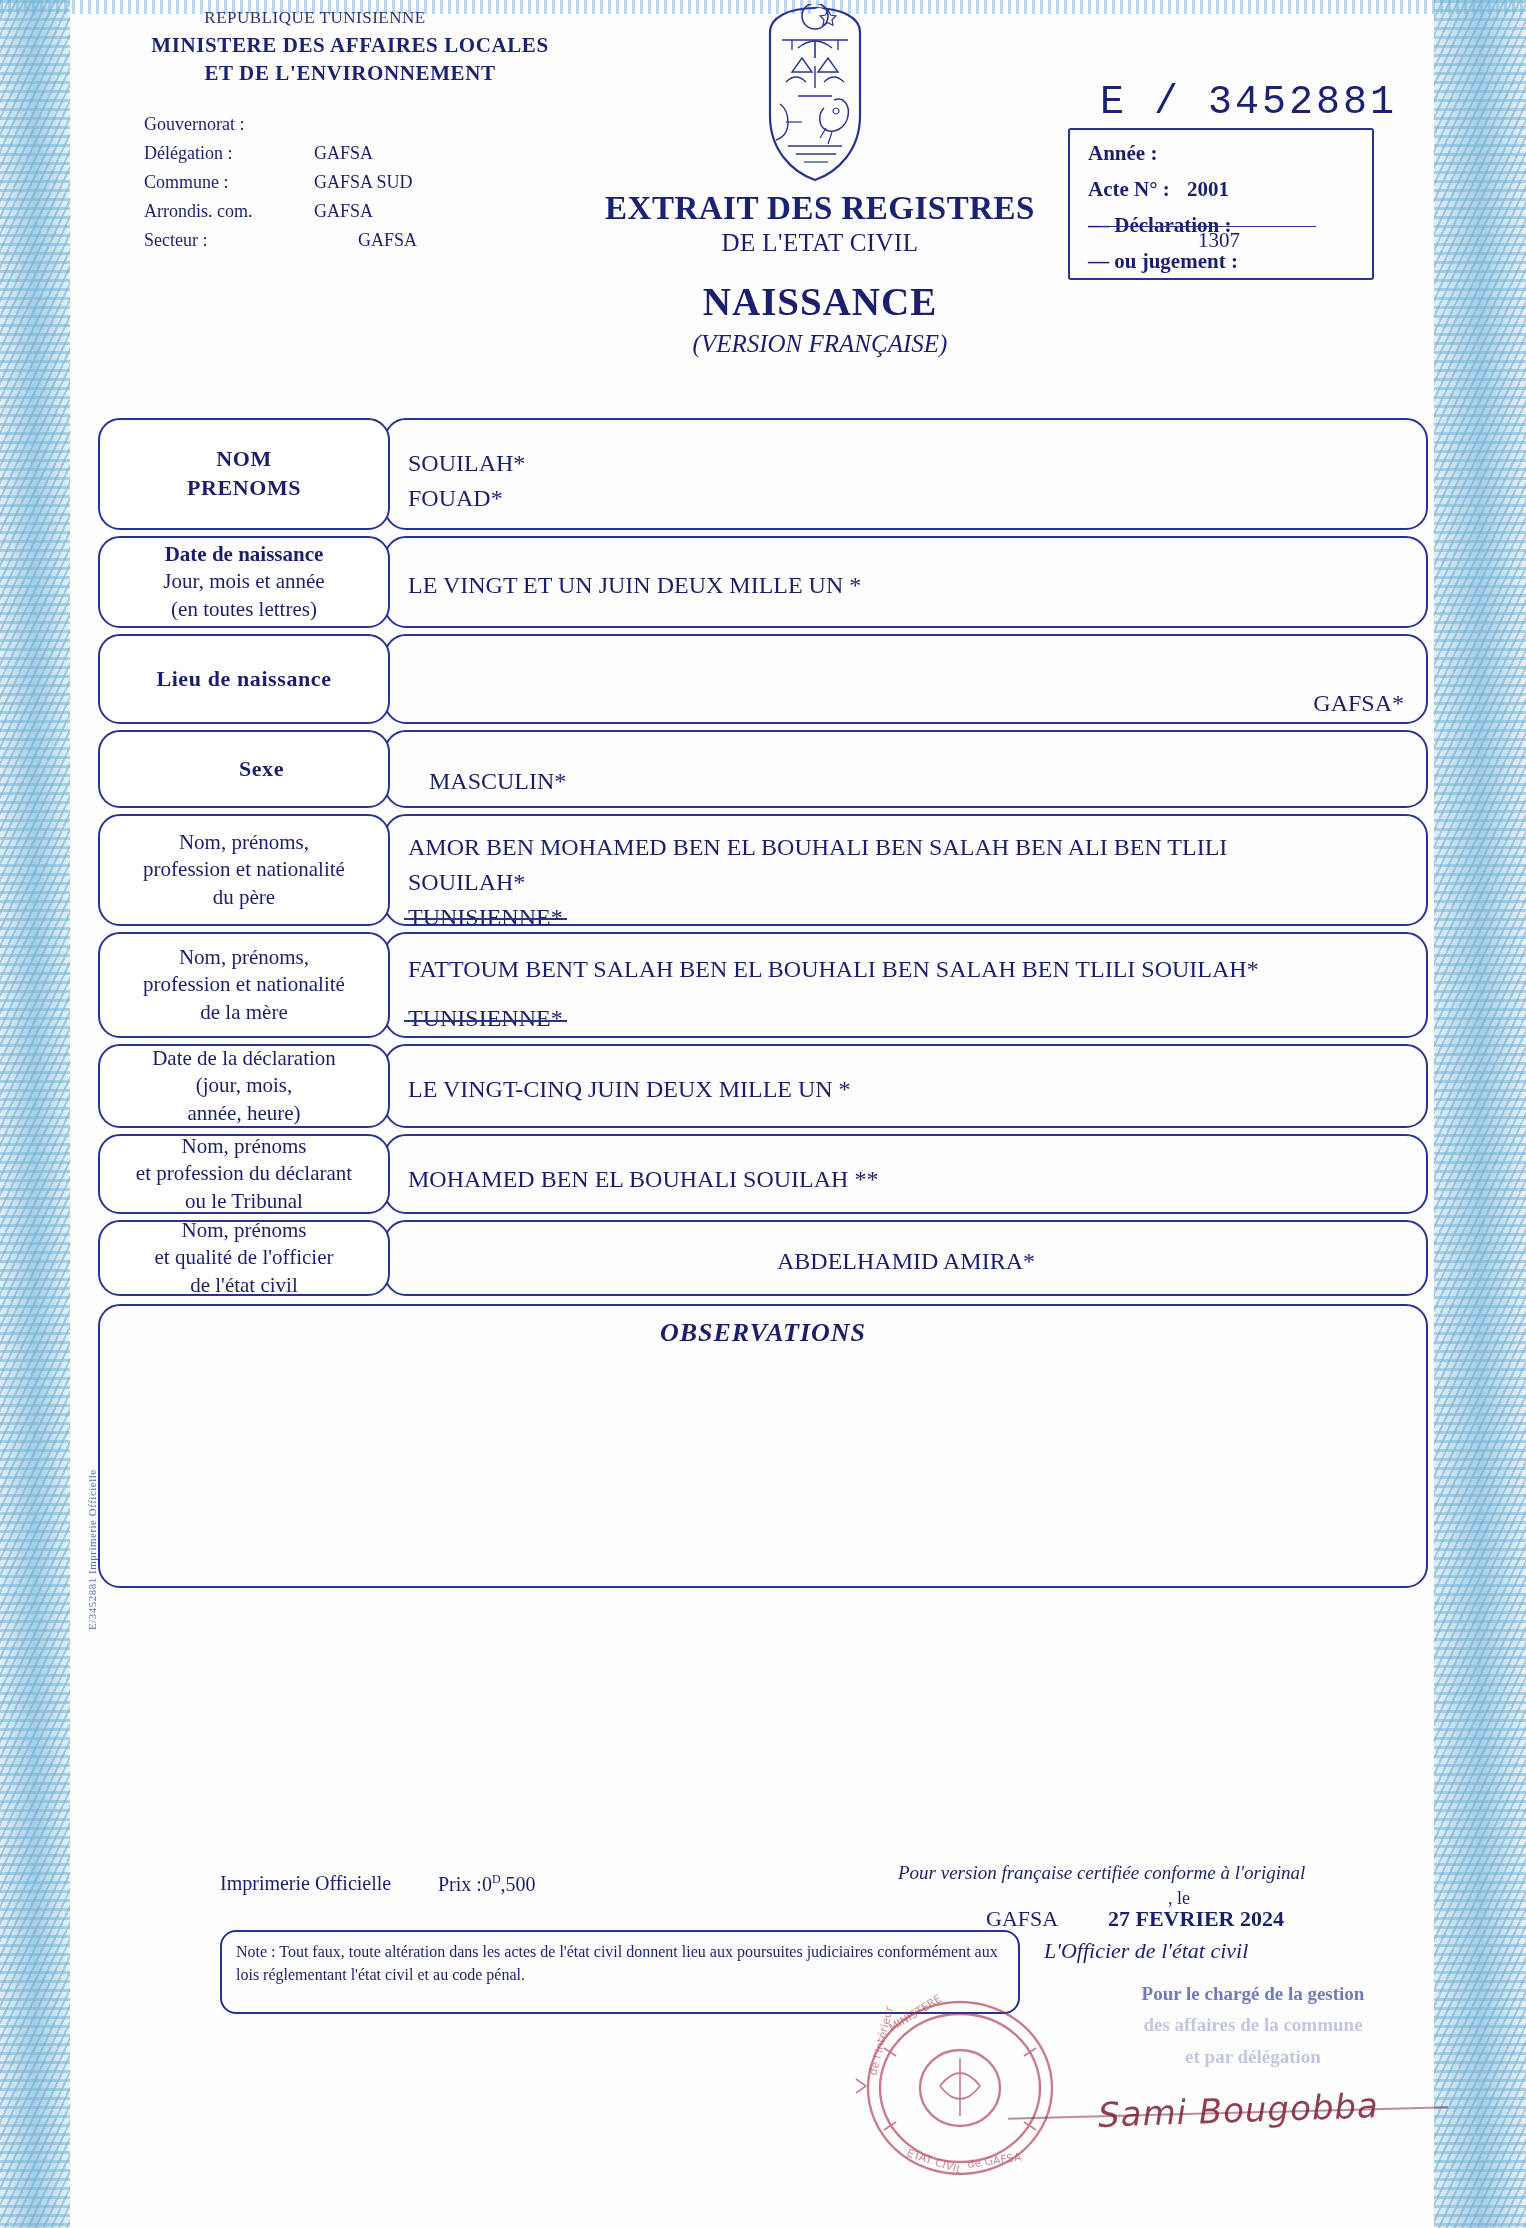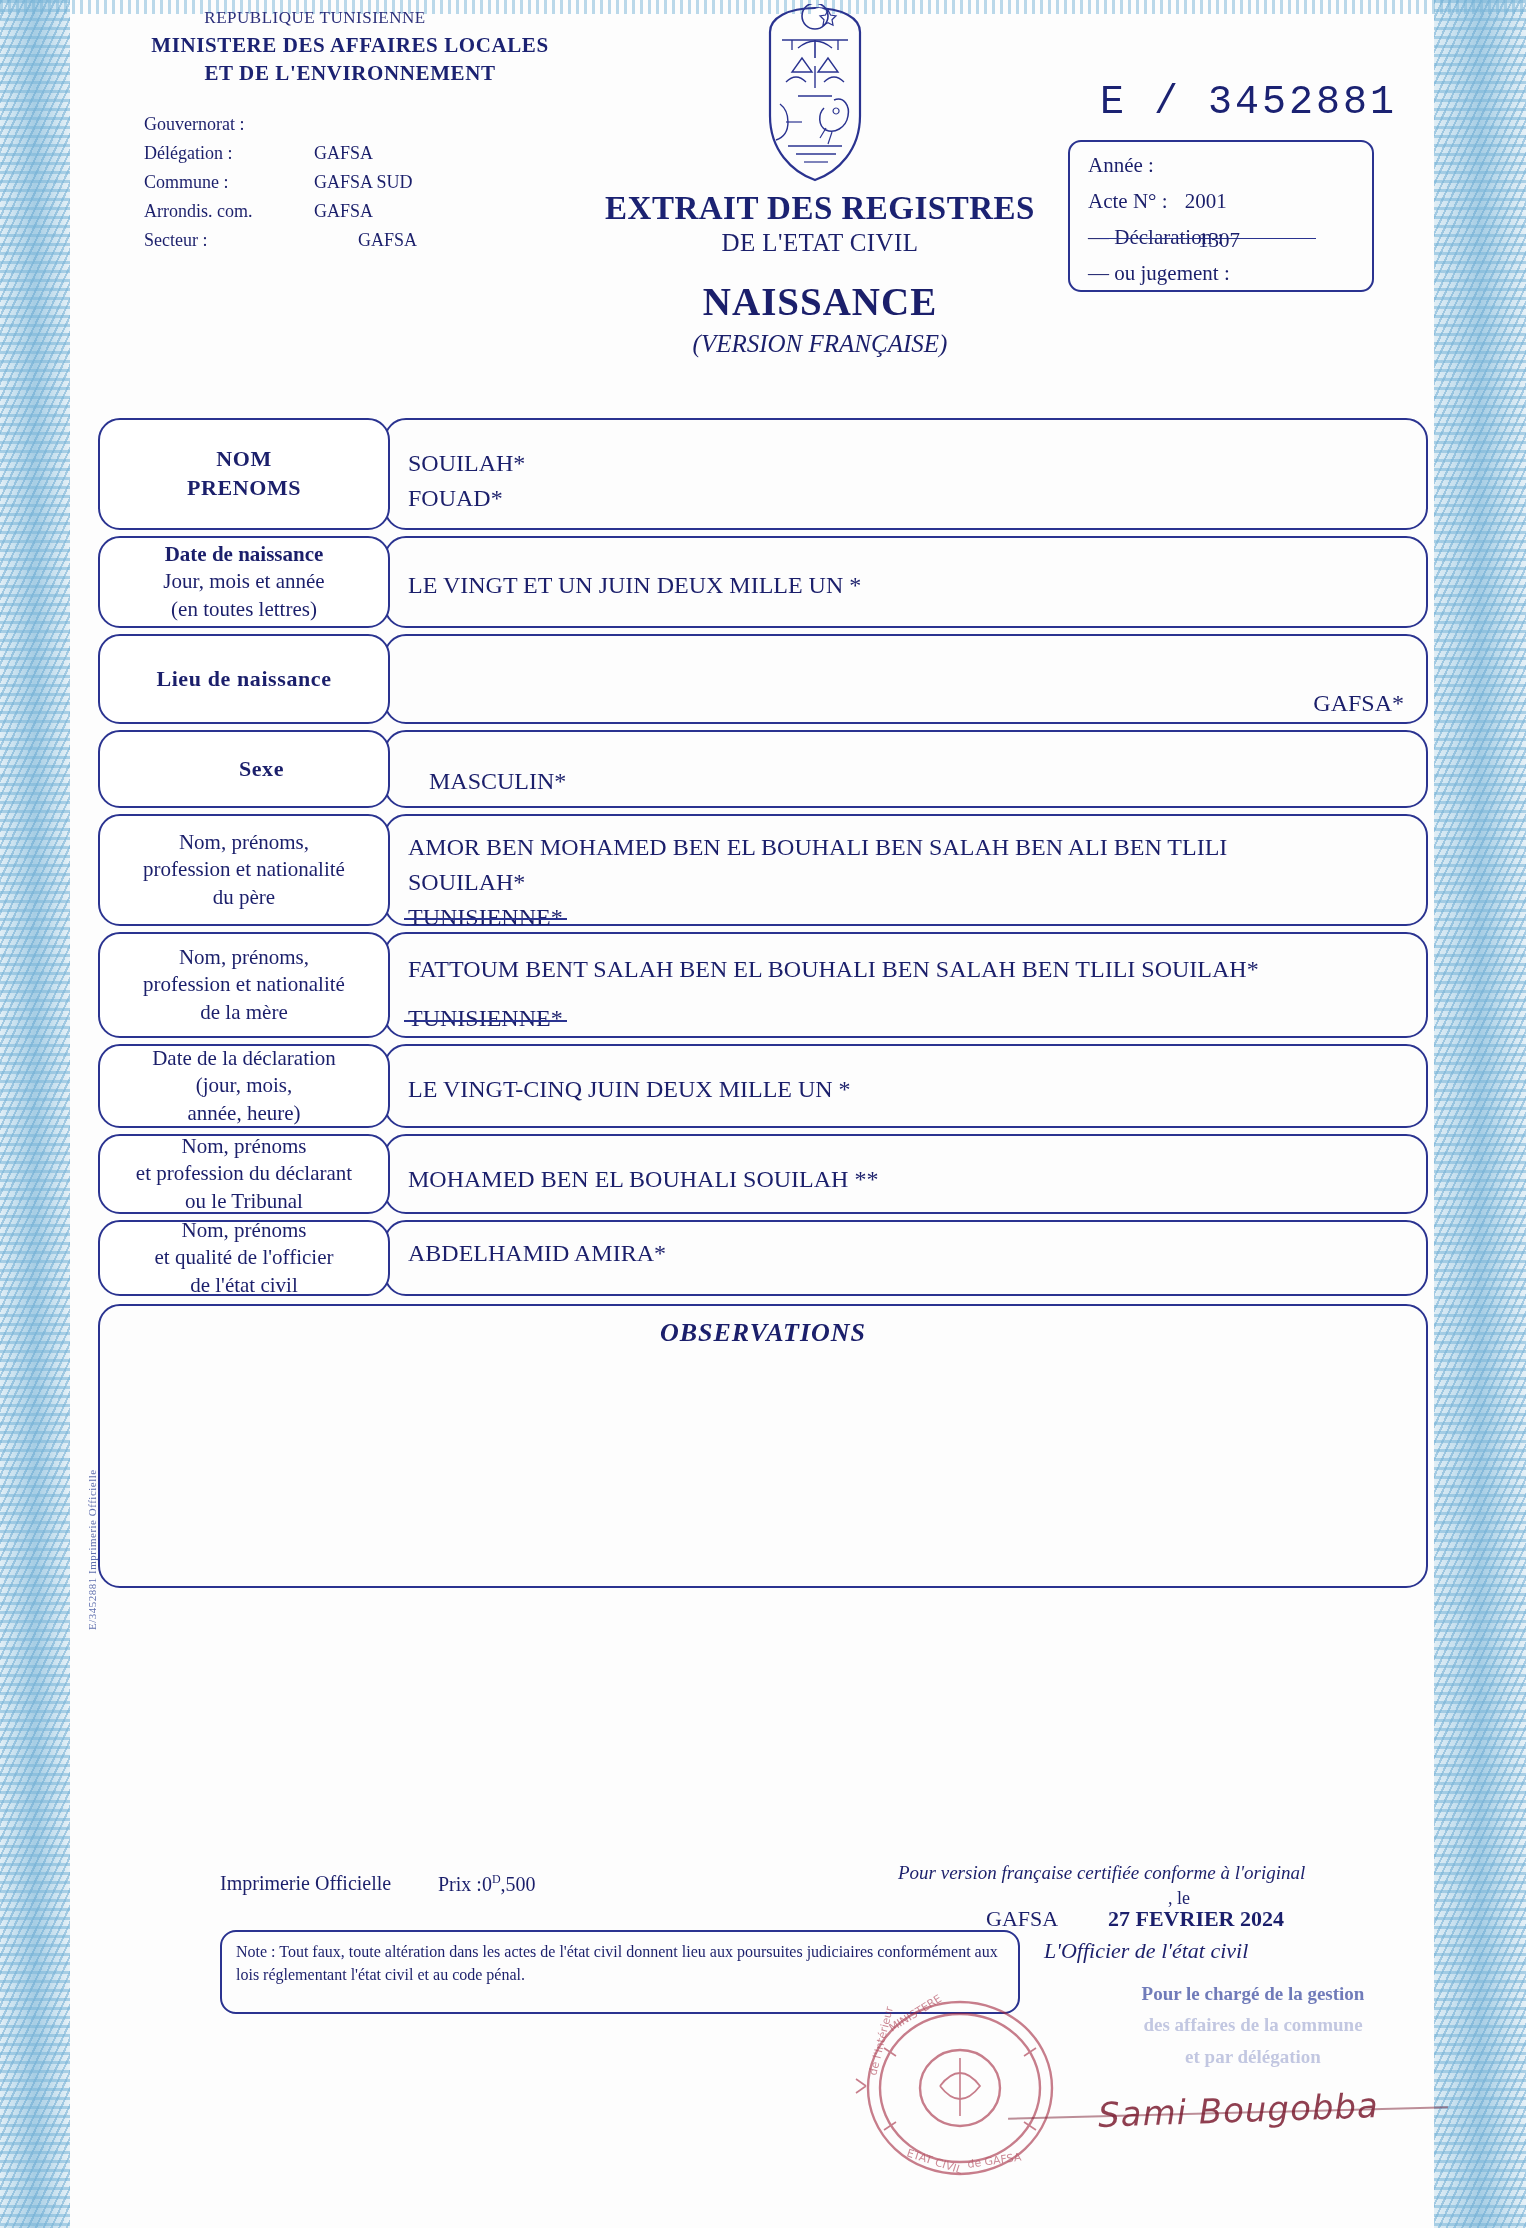--- a/index.html
+++ b/index.html
@@ -147,25 +147,26 @@
     left: 1020px;
     top: 80px;
     font-size: 40px;
     font-family: "Liberation Mono", monospace;
     letter-spacing: 3px;
     color: #1b2272;
   }
   .acte-box {
     position: absolute;
     left: 988px;
-    top: 140px;
+    top: 128px;
     width: 302px;
     height: 148px;
     border: 2px solid #2a3390;
-    border-radius: 13px;
+    border-radius: 3px;
+    font-weight: bold;
   }
   .acte-box .line {
     font-size: 21px;
     margin: 11px 0 0 18px;
   }
   .acte-box .line .val {
     margin-left: 12px;
   }
   .acte-strike {
     position: relative;
@@ -253,21 +254,21 @@
   .r-officier .fl, .r-officier .fr { height: 76px; }
 
   .r-nom .fr { padding-top: 26px; }
   .r-date .fr { padding-top: 30px; }
   .r-lieu .fr { padding-top: 50px; text-align: right; }
   .r-sexe .fr { padding-top: 32px; }
   .r-pere .fr { padding-top: 14px; }
   .r-mere .fr { padding-top: 18px; }
   .r-decl .fr { padding-top: 26px; }
   .r-declarant .fr { padding-top: 26px; }
-  .r-officier .fr { padding-top: 14px; }
+  .r-officier .fr { padding-top: 22px; text-align: center; }
 
   
   .obs {
     margin-top: 8px;
     border: 2px solid #2a3390;
     border-radius: 22px;
     height: 280px;
     position: relative;
   }
   .obs-title {

